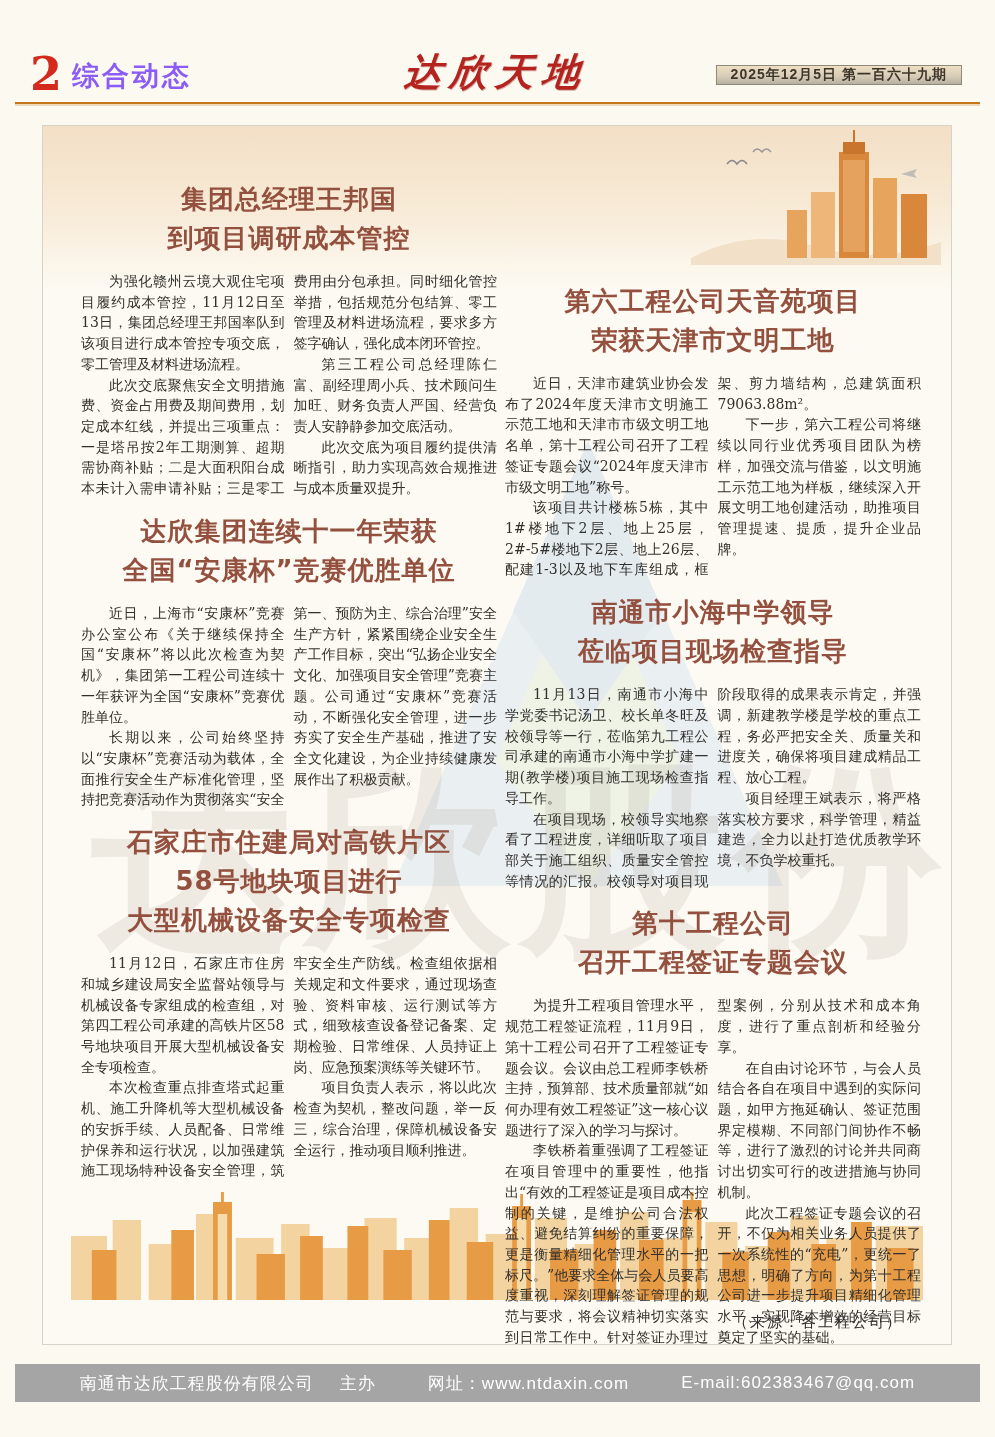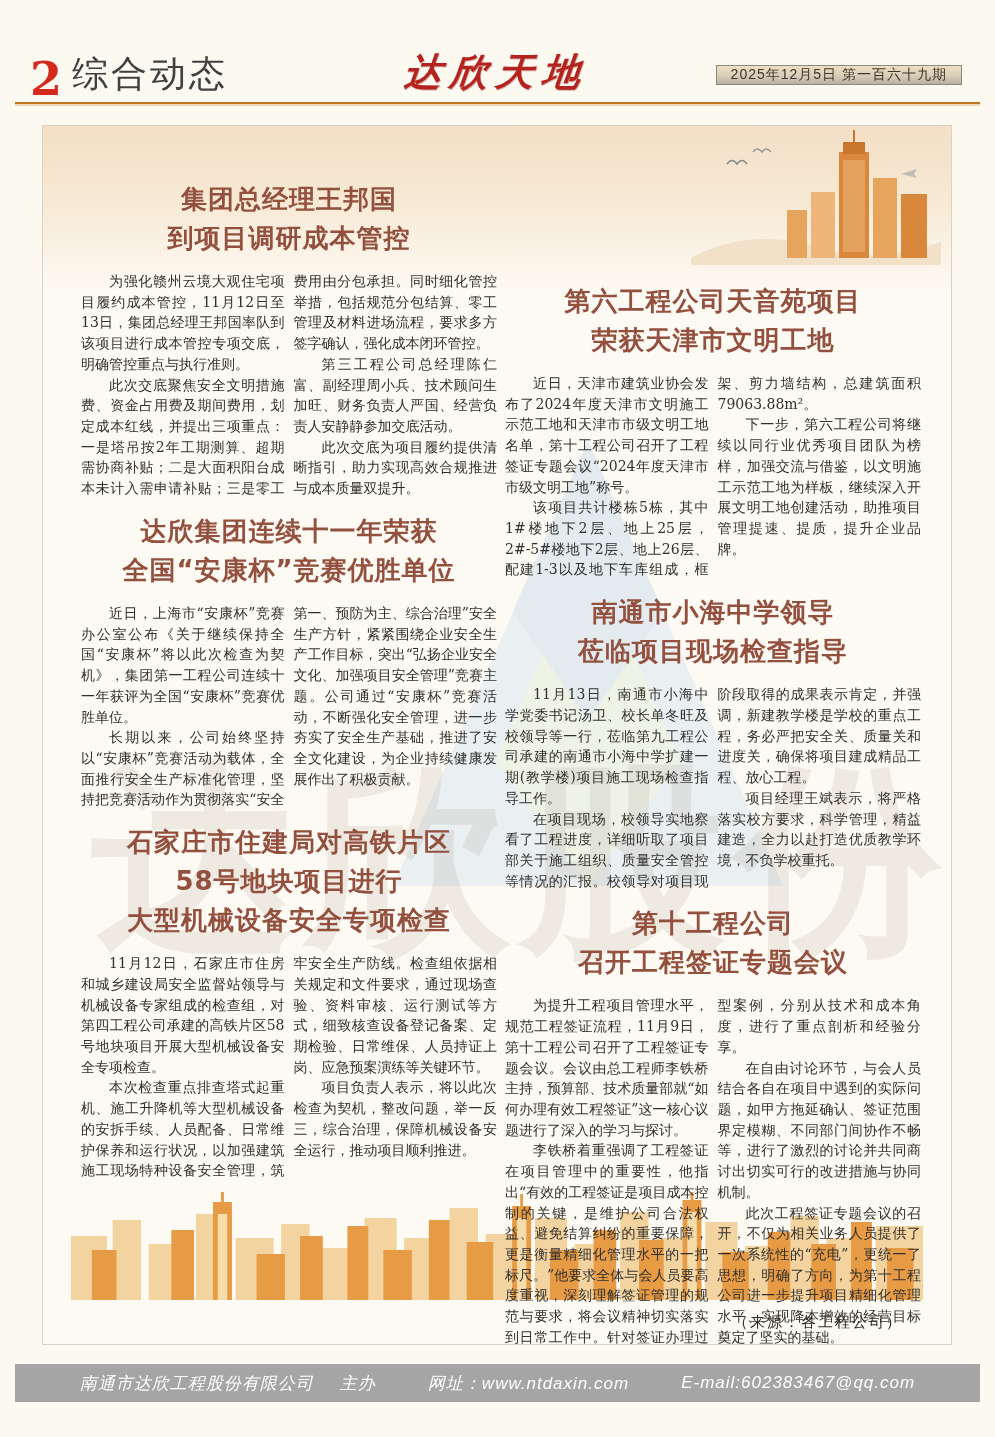--- a/index.html
+++ b/index.html
@@ -13,31 +13,31 @@
   
   .masthead {
     position:absolute; top:50px; left:30px; right:33px; height:50px;
     display:flex; align-items:center; justify-content:space-between;
   }
   .masthead-left { display:flex; align-items:flex-end; gap:10px; }
   .page-number {
     color:#d42a1e; font-size:46px; font-weight:bold; line-height:0.9;
     font-family:"DejaVu Serif", serif;
   }
-  .section-name { font-size:36px; font-weight:normal; color:#404040; letter-spacing:3px; padding-bottom:2px;}
+  .section-name { font-size:27px; font-weight:bold; color:#8b5cf6; letter-spacing:3px; padding-bottom:2px;}
   .paper-title {
     color:#b5231f; font-size:38px; font-weight:bold; font-style:italic;
     font-family:"DejaVu Serif", serif; letter-spacing:8px; transform:skewX(-6deg);
     text-shadow:1px 1px 0 rgba(140,20,20,0.35);
     position:absolute; left:50%; top:50%; transform:translate(-50%,-55%) skewX(-6deg);
     white-space:nowrap;
   }
   .issue-box {
     background:linear-gradient(180deg,#eedfc4 0%,#d8cdb8 55%,#b7b0a2 100%);
-    border:1px solid #8f897a; color:#3e362a; font-weight:normal;
+    border:1px solid #8f897a; color:#3e362a; font-weight:bold;
     font-size:14px; padding:0 14px; letter-spacing:1px; white-space:nowrap;
   }
   .masthead-rule {
     position:absolute; top:102px; left:15px; right:15px; height:2px;
     background:#c4761f; box-shadow:0 2px 0 rgba(196,118,31,0.25);
   }
 
   
   .content-box {
     position:absolute; top:125px; left:42px; right:43px; bottom:92px;
@@ -81,21 +81,21 @@
     font-size:14px; line-height:1.48; text-align:justify; color:#32302c;
     font-family:"DejaVu Serif", serif;
   }
   .article-body p { text-indent:2em; }
 
   
   .footer-bar {
     position:absolute; bottom:35px; left:15px; right:15px; height:38px;
     background:#a5a5a5; color:#ffffff; z-index:2;
     display:flex; align-items:center; justify-content:center; gap:52px;
-    font-size:17px; letter-spacing:1px;font-style:italic;
+    font-size:17px; letter-spacing:1px;
   }
   .footer-item { white-space:nowrap; }
   .footer-org { display:flex; gap:26px; }
 </style>
 </head>
 <body>
 
 <div class="page">
 
   <div class="masthead">
@@ -140,21 +140,21 @@
     <div class="text-watermark">达欣股份</div>
 
     <div class="columns">
 
       <div class="col col-left">
 
         <div class="article">
           <div class="article-title">集团总经理王邦国
 到项目调研成本管控</div>
           <div class="article-body">
-            <p>为强化赣州云境大观住宅项目履约成本管控，11月12日至13日，集团总经理王邦国率队到该项目进行成本管控专项交底，明确管控重点与执行准则。</p>
+            <p>为强化赣州云境大观住宅项目履约成本管控，11月12日至13日，集团总经理王邦国率队到该项目进行成本管控专项交底，零工管理及材料进场流程。</p>
             <p>此次交底聚焦安全文明措施费、资金占用费及期间费用，划定成本红线，并提出三项重点：一是塔吊按2年工期测算、超期需协商补贴；二是大面积阳台成本未计入需申请补贴；三是零工费用由分包承担。同时细化管控举措，包括规范分包结算、零工管理及材料进场流程，要求多方签字确认，强化成本闭环管控。</p>
             <p>第三工程公司总经理陈仁富、副经理周小兵、技术顾问生加旺、财务负责人严国、经营负责人安静静参加交底活动。</p>
             <p>此次交底为项目履约提供清晰指引，助力实现高效合规推进与成本质量双提升。</p>
           </div>
         </div>
 
         <div class="article">
           <div class="article-title">达欣集团连续十一年荣获
 全国“安康杯”竞赛优胜单位</div>
           <div class="article-body">

